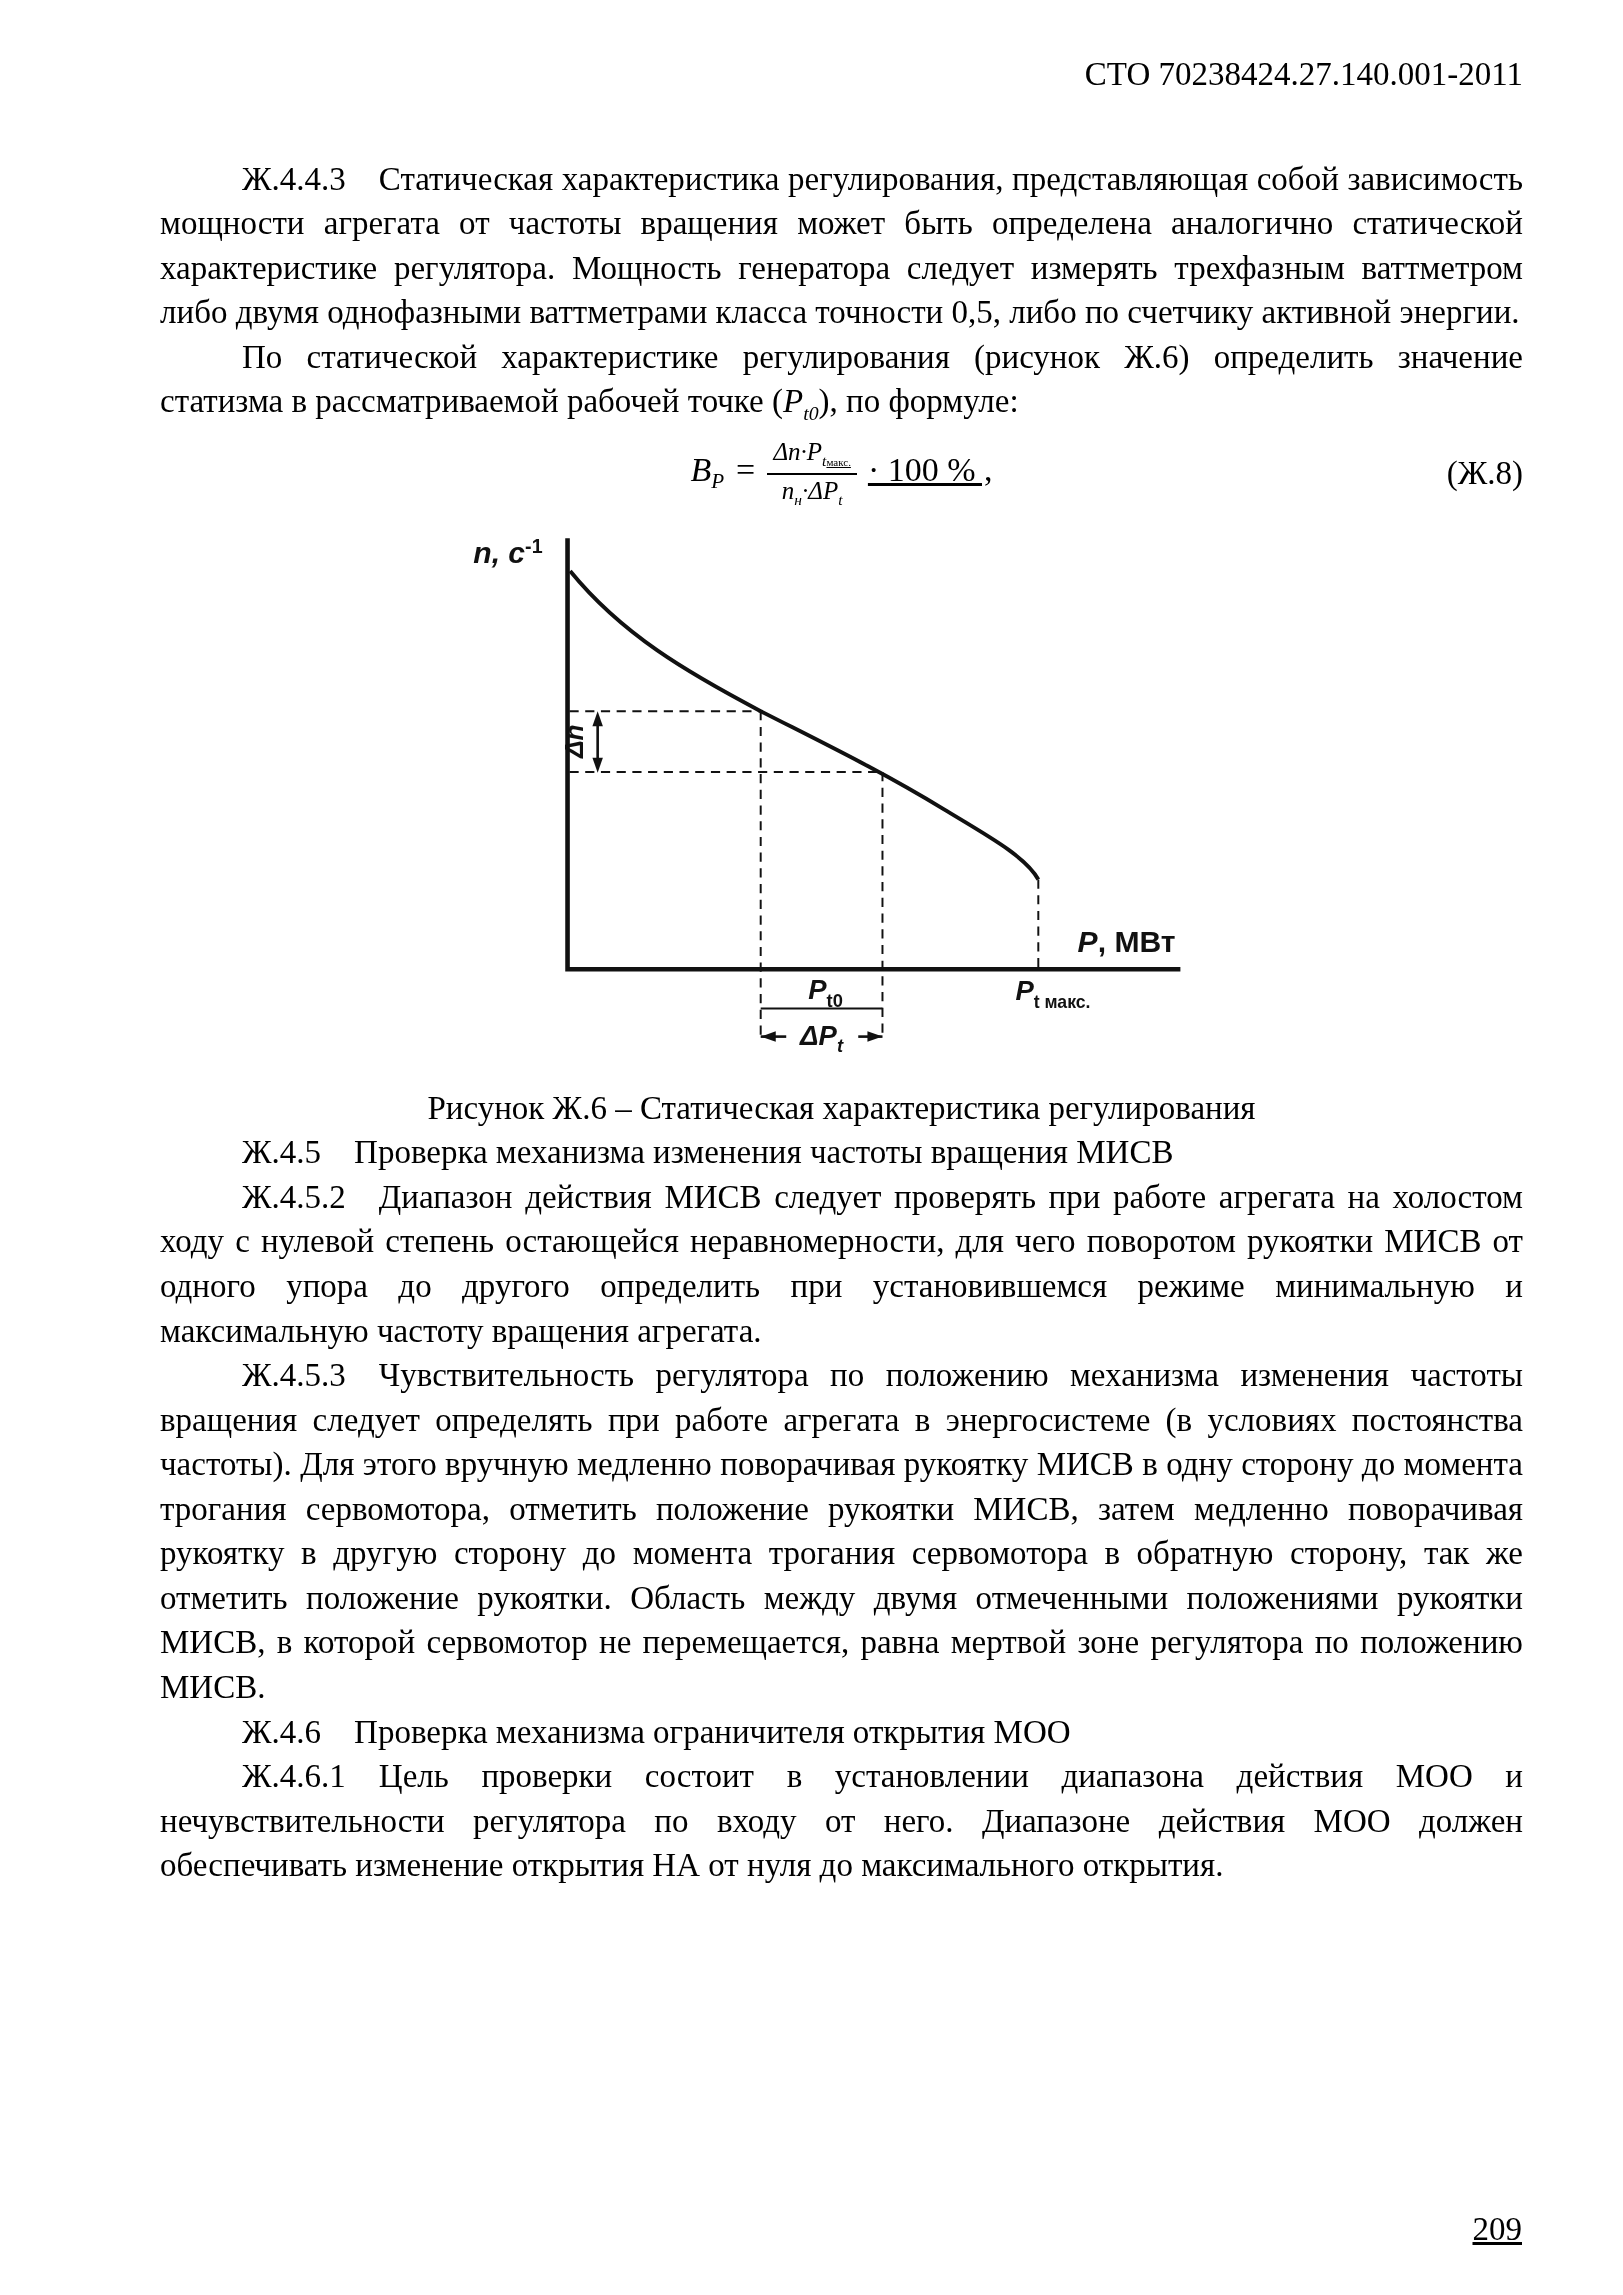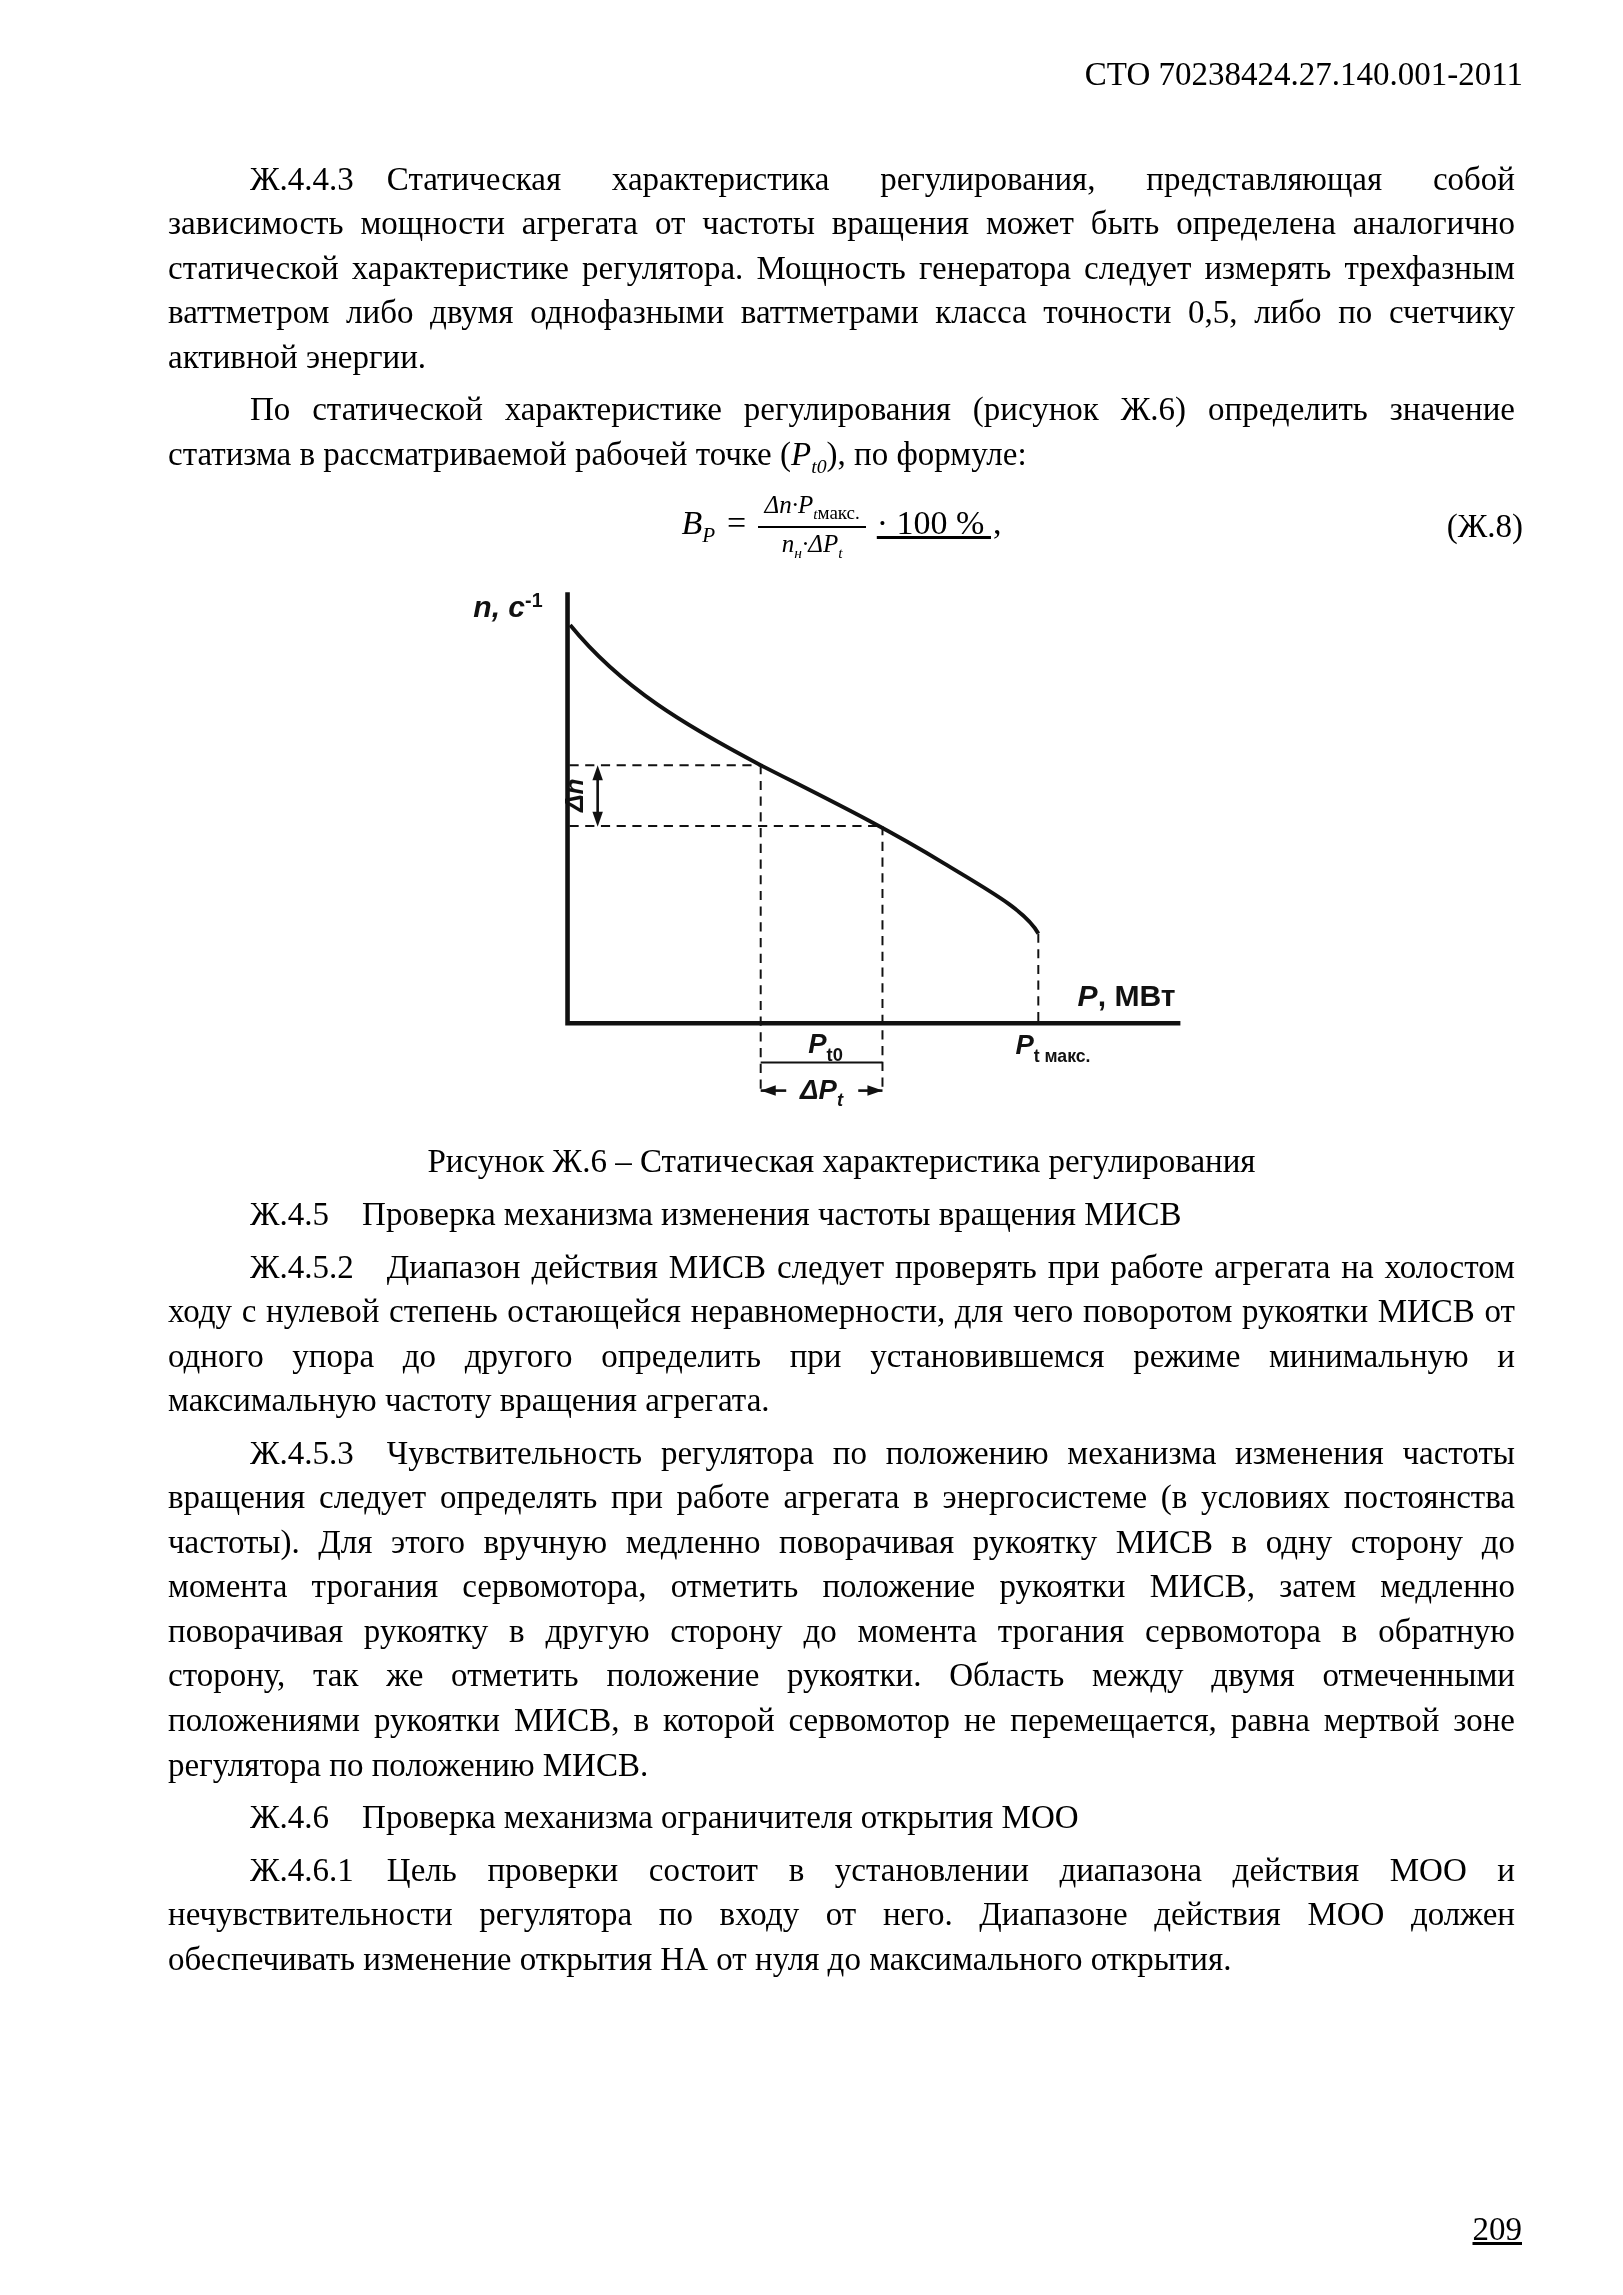--- a/index.html
+++ b/index.html
@@ -13,38 +13,38 @@
     font-size:33px;
     line-height:1.35;
     padding:52px 100px 65px 160px;
     border-radius:25px;
   }
   .doc-header{
     text-align:right;
     margin-bottom:60px;
   }
   .para{
-    margin:8px;
+    margin:0;
     text-align:justify;
     text-indent:82px;
   }
   .it{font-style:italic;}
   .small-sub{font-size:60%;}
   
   .formula-row{display:flex;align-items:center;margin:10.5px 0 9.2px 0;}
   .formula-row .sp{flex:1;}
   .formula-row .tagwrap{flex:1;text-align:right;}
   .formula{font-style:italic;font-size:34px;white-space:nowrap;}
   .f-eq{margin:0 11.8px;font-style:normal;}
   .f-tail{font-style:normal;margin-left:10.5px;text-decoration:underline;}
   .frac{display:inline-block;vertical-align:middle;text-align:center;font-size:25px;line-height:1.15;}
   .frac .num{display:block;border-bottom:2.6px solid #000;padding:1.3px 6.5px 2.6px 6.5px;}
   .frac .den{display:block;padding:2px 6.5px 0 6.5px;}
   .fsub{font-size:62%;}
-  .ss{font-size:19px;font-style:normal;text-align:right;}
+  .ss{font-size:11px;text-decoration:underline;font-style:normal;text-align:right;}
   .eq-tag{font-style:normal;}
   
   .fig{margin:11.8px 0 3.9px 308px;padding:0;}
   .caption{margin:2.6px 0 0 0;text-align:center;text-indent:0;}
   .fig svg text{font-family:"Liberation Sans", sans-serif;font-weight:bold;}
   .page-number{position:absolute;right:101px;bottom:43px;text-decoration:underline;}
 </style>
 </head>
 <body>
 

